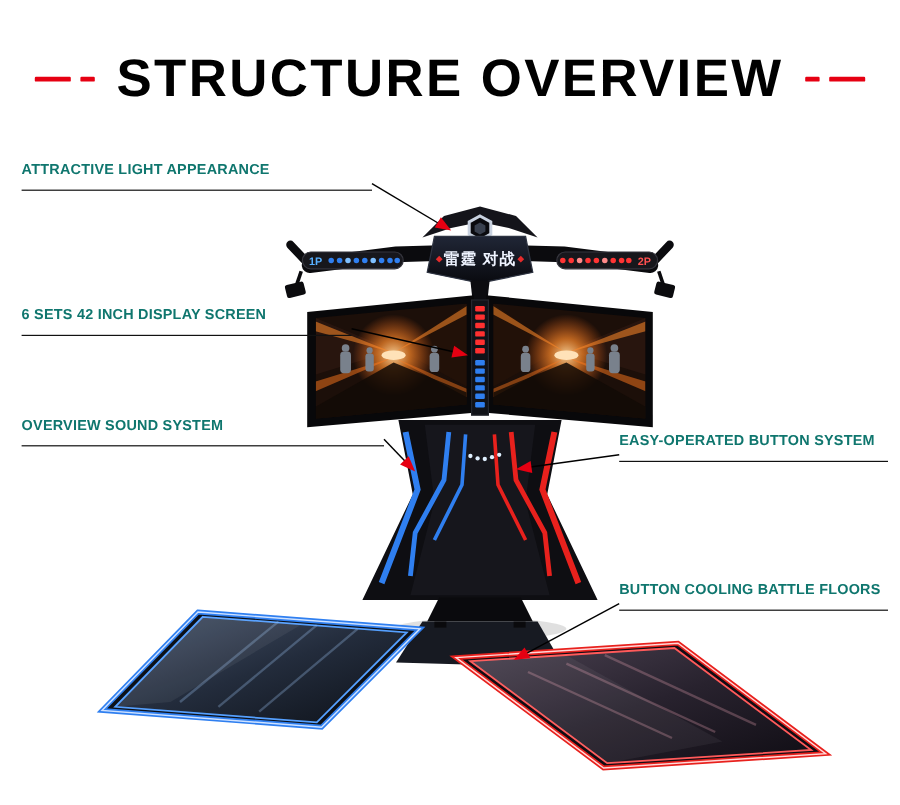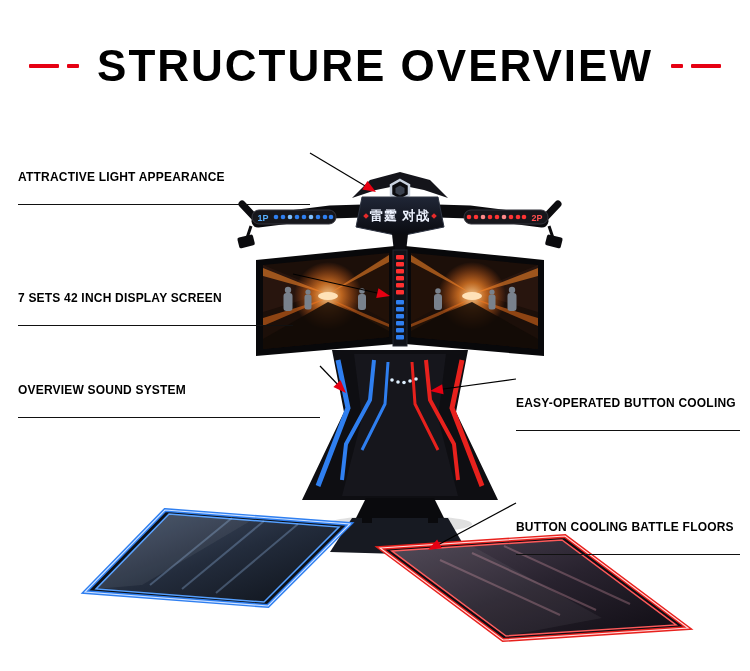--- a/index.html
+++ b/index.html
@@ -16,24 +16,23 @@
     margin:0;font-size:44px;font-weight:700;letter-spacing:2px;color:#000;
     font-family:"Liberation Sans",sans-serif;white-space:nowrap;
   }
   .dash-group{display:flex;align-items:center;gap:8px;}
   .dash{display:inline-block;height:4px;background:#e60012;border-radius:1px;}
   .dash.long{width:30px;}
   .dash.short{width:12px;}
   .callout{
     position:absolute;
     font:bold 12px/15px "Liberation Sans",sans-serif;
-    color:#000000;letter-spacing:0.2px;
-    padding-bottom:19px;border-bottom:1.6px solid #111;
+    color:#0f766e;letter-spacing:0.2px;
+    padding-bottom:9px;border-bottom:1.6px solid #111;
     white-space:nowrap;
-    margin-top:36px;
   }
   #co-light{left:18px;top:134px;width:292px;}
   #co-screen{left:18px;top:255px;width:275px;}
   #co-sound{left:18px;top:347px;width:302px;}
   #co-button{left:516px;top:360px;width:224px;}
   #co-floors{left:516px;top:484px;width:224px;}
 </style>
 </head>
 <body>
 
@@ -282,18 +281,18 @@
         <i class="dash short"></i>
     </span>
     <h1>STRUCTURE OVERVIEW</h1>
     <span class="dash-group">
       <i class="dash short"></i>
         <i class="dash long"></i>
     </span>
   </header>
 
   <div id="co-light" class="callout">ATTRACTIVE LIGHT APPEARANCE</div>
-  <div id="co-screen" class="callout">7 SETS 42 INCH DISPLAY SCREEN</div>
+  <div id="co-screen" class="callout">6 SETS 42 INCH DISPLAY SCREEN</div>
   <div id="co-sound" class="callout">OVERVIEW SOUND SYSTEM</div>
-  <div id="co-button" class="callout">EASY-OPERATED BUTTON COOLING</div>
+  <div id="co-button" class="callout">EASY-OPERATED BUTTON SYSTEM</div>
   <div id="co-floors" class="callout">BUTTON COOLING BATTLE FLOORS</div>
 
 </div>
 
 </body></html>

